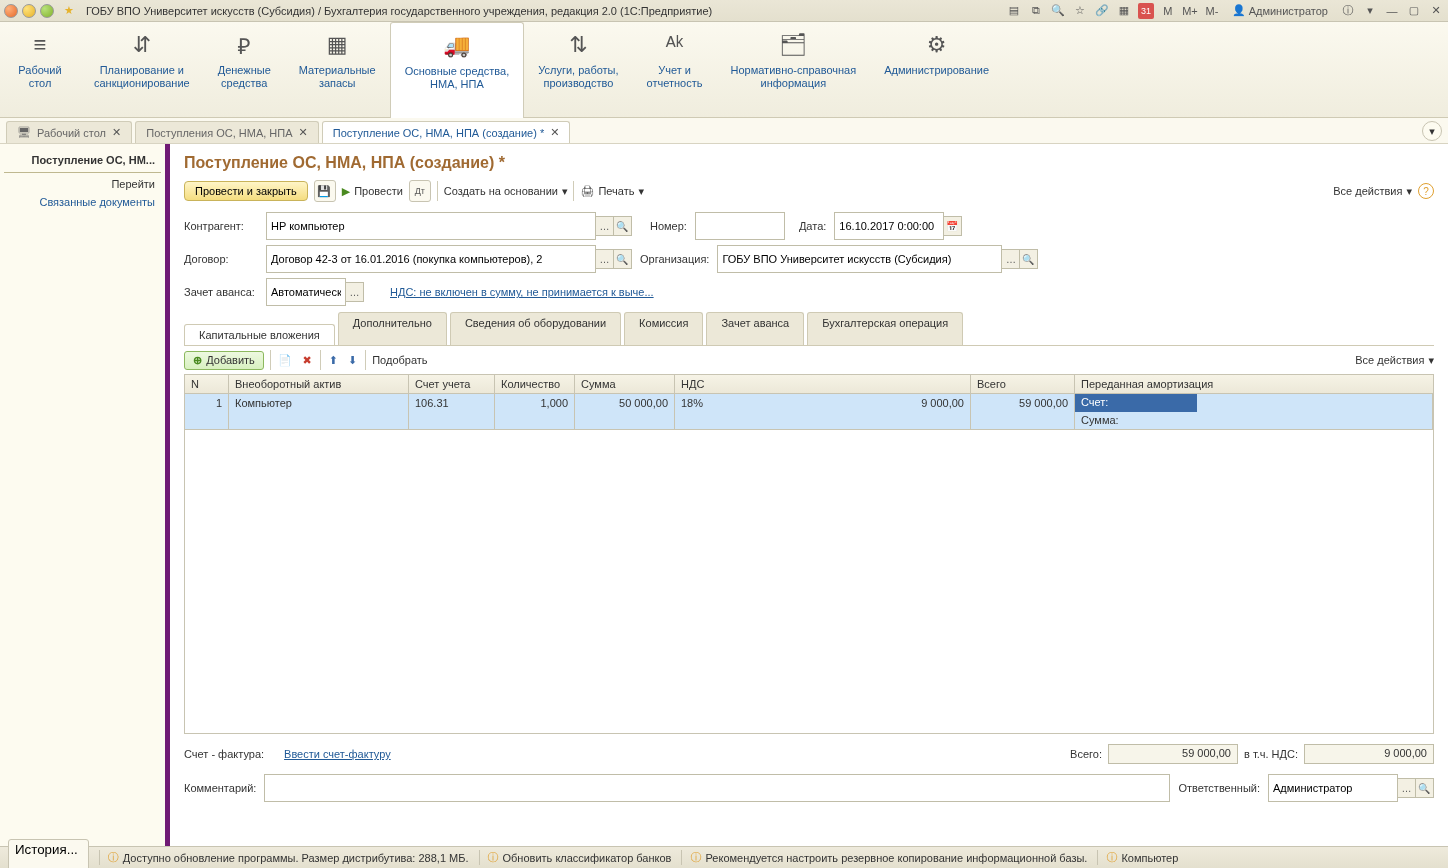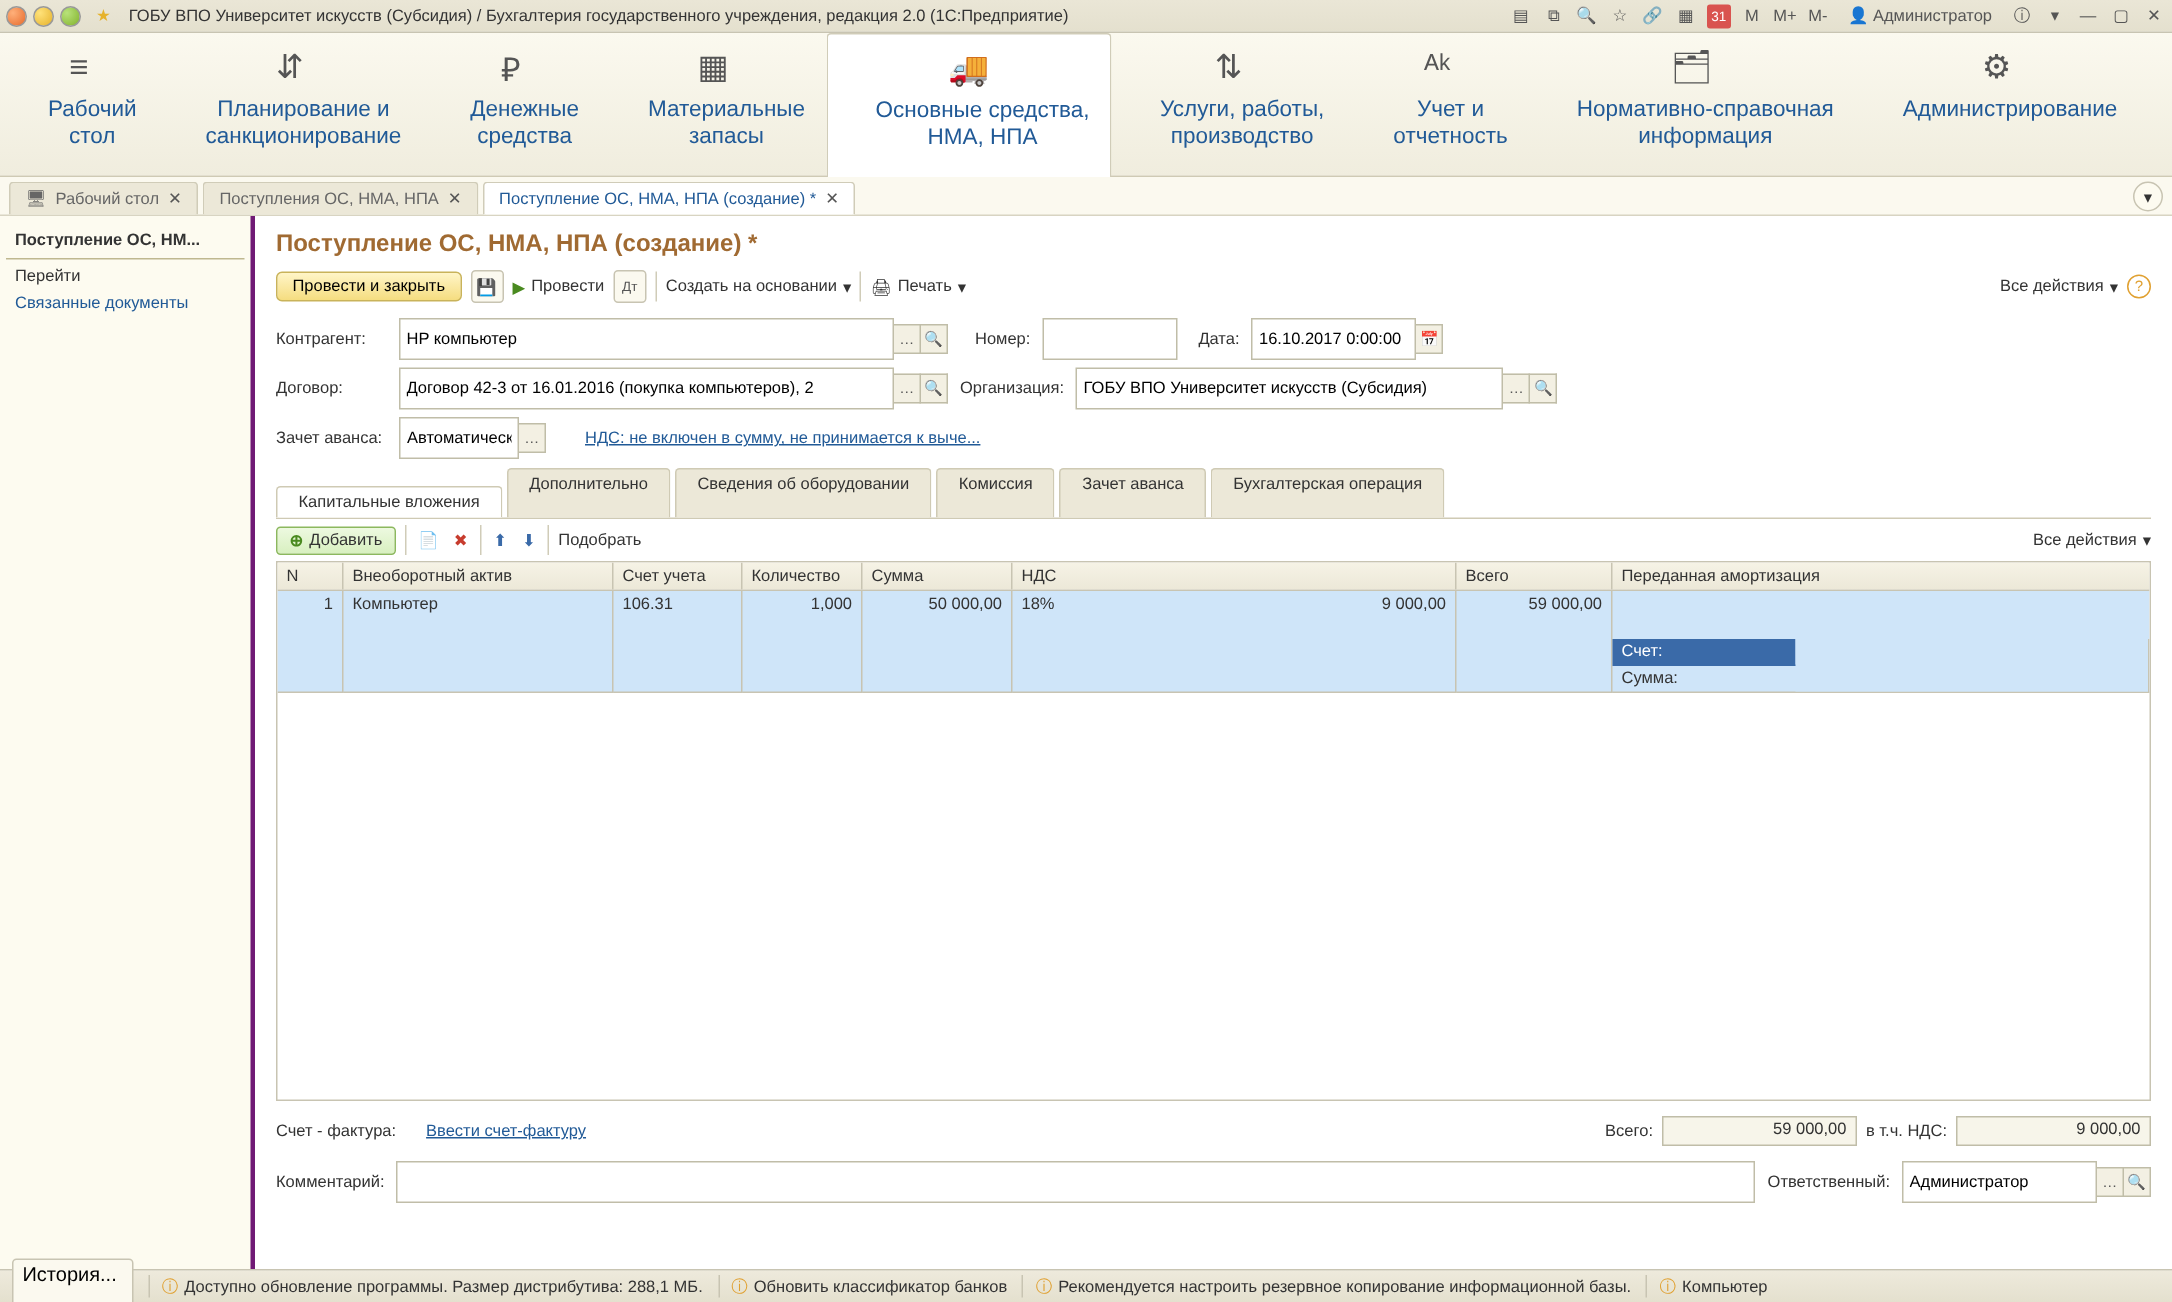--- a/index.html
+++ b/index.html
@@ -13,29 +13,29 @@
 .title-text { margin-left: 8px; flex: 1; color: #333; white-space: nowrap; overflow: hidden; text-overflow: ellipsis; }
 .title-icons { display: flex; gap: 6px; align-items: center; }
 .title-icons span { cursor: pointer; color: #555; font-family: Arial; }
 .ti { width: 16px; height: 16px; display: inline-flex; align-items: center; justify-content: center; font-size: 11px; }
 .ti.cal { background: #d9534f; color: #fff; border-radius: 2px; font-size: 9px; }
 .user-block { display: flex; align-items: center; gap: 3px; color: #333; margin: 0 6px; }
 .ribbon { height: 96px; background: linear-gradient(#fbf9ef, #f0edde); border-bottom: 1px solid #cfcab4; display: flex; }
 .ribbon-item { flex: none; width: auto; min-width: 80px; padding: 8px 14px 0 14px; text-align: center; position: relative; }
 .ribbon-item.active { background: #fff; border: 1px solid #d0ccb8; border-bottom: none; border-radius: 3px 3px 0 0; margin-bottom: -1px; }
 .ribbon-icon { font-size: 22px; color: #555; height: 30px; display: flex; align-items: center; justify-content: center; }
-.ribbon-label { font-size: 15px; color: #215a97; line-height: 1.2; margin-top: 4px; margin-left: 18px; }
+.ribbon-label { font-size: 11px; color: #215a97; line-height: 1.2; margin-top: 4px; }
 .tabs { height: 26px; background: #fbf9ef; display: flex; align-items: flex-end; padding: 0 6px; border-bottom: 1px solid #d8d4c2; }
 .tab { display: flex; align-items: center; gap: 6px; padding: 4px 10px; background: #fff; border: 1px solid #d0ccb8; border-bottom: none; border-radius: 3px 3px 0 0; margin-right: 3px; height: 22px; color: #215a97; }
 .tab:not(.active) { background: #ece8d8; color: #666; }
 .tab-close { color: #555; cursor: pointer; }
 .tabs-spacer { flex: 1; }
 .tabs-collapse { width: 20px; height: 20px; border: 1px solid #c8c4b2; border-radius: 50%; display: flex; align-items: center; justify-content: center; margin-bottom: 2px; background: #fdfbf0; }
 .main { display: flex; height: calc(868px - 22px - 96px - 26px - 22px); }
-.sidebar { width: 170px; background: #fdfbf0; border-right: 3px solid #701a75; padding: 6px 4px; }
+.sidebar { width: 170px; background: #fdfbf0; border-right: 5px solid #701a75; padding: 6px 4px; text-align: right; }
 .sidebar-title { font-weight: bold; color: #333; padding: 4px 6px; white-space: nowrap; overflow: hidden; text-overflow: ellipsis; }
 .sidebar-sep { border-bottom: 1px solid #bfb890; margin: 2px 0; }
 .sidebar-link { color: #215a97; padding: 3px 6px; }
 .sidebar-link.hdr { color: #333; }
 .content { flex: 1; background: #fff; padding: 10px 14px; overflow: auto; position: relative; }
 .page-title { color: #a06a32; font-size: 16px; font-weight: bold; margin-bottom: 8px; }
 .toolbar { display: flex; align-items: center; gap: 6px; margin-bottom: 10px; }
 .btn { background: linear-gradient(#fff5c7, #f5dd80); border: 1px solid #c9b35a; border-radius: 4px; padding: 3px 10px; font-size: 11px; cursor: pointer; }
 .btn-icon { width: 22px; height: 22px; border: 1px solid #c8c4b2; border-radius: 3px; display: inline-flex; align-items: center; justify-content: center; background: #fbf9ef; cursor: pointer; color: #555; }
 .btn-link { color: #333; cursor: pointer; display: inline-flex; align-items: center; gap: 4px; }
@@ -60,21 +60,21 @@
 .icon-btn.blue { color: #3a6aa8; }
 .grid { border: 1px solid #c8c4b2; background: #fff; height: 360px; overflow: hidden; }
 .grid-head { display: flex; background: linear-gradient(#f6f3e6, #ece8d8); border-bottom: 1px solid #c8c4b2; }
 .gh { border-right: 1px solid #c8c4b2; padding: 3px 6px; color: #333; }
 .gh:last-child { border-right: none; }
 .grid-row { display: flex; background: #cfe5f9; }
 .gc { border-right: 1px solid #c8c4b2; border-bottom: 1px solid #c8c4b2; padding: 3px 6px; min-height: 20px; }
 .gc.num { text-align: right; }
 .cw-n { width: 44px; } .cw-asset { width: 180px; } .cw-acct { width: 86px; } .cw-qty { width: 80px; }
 .cw-sum { width: 100px; } .cw-nds { width: 296px; } .cw-total { width: 104px; } .cw-amort { width: 272px; }
-.amort-inner { display: flex; flex-direction: column; padding: 0; margin-top: 32px; }
+.amort-inner { display: flex; flex-direction: column; padding: 0; }
 .amort-line1 { background: #3a6aa8; color: #fff; padding: 2px 6px; height: 18px; }
 .amort-line2 { padding: 2px 6px; height: 17px; }
 .bottom-bar { display: flex; align-items: center; gap: 8px; margin-top: 10px; }
 .totals-box { display: flex; align-items: center; gap: 6px; }
 .readonly { border: 1px solid #c0bda8; background: #f7f5ea; padding: 2px 6px; text-align: right; height: 20px; }
 .footer-link-row { margin-top: 6px; }
 .status-bar { height: 22px; background: linear-gradient(#eeeadc, #e4e0ce); border-top: 1px solid #c8c4b2; display: flex; align-items: center; gap: 10px; padding: 0 8px; }
 .status-item { display: flex; align-items: center; gap: 4px; border-left: 1px solid #c8c4b2; padding-left: 8px; color: #333; white-space: nowrap; }
 .status-item:first-child { border-left: none; }
 .history-btn { border: 1px solid #c8c4b2; border-radius: 3px; padding: 2px 10px 18px 6px; background: #fbf9ef; cursor: pointer; }

